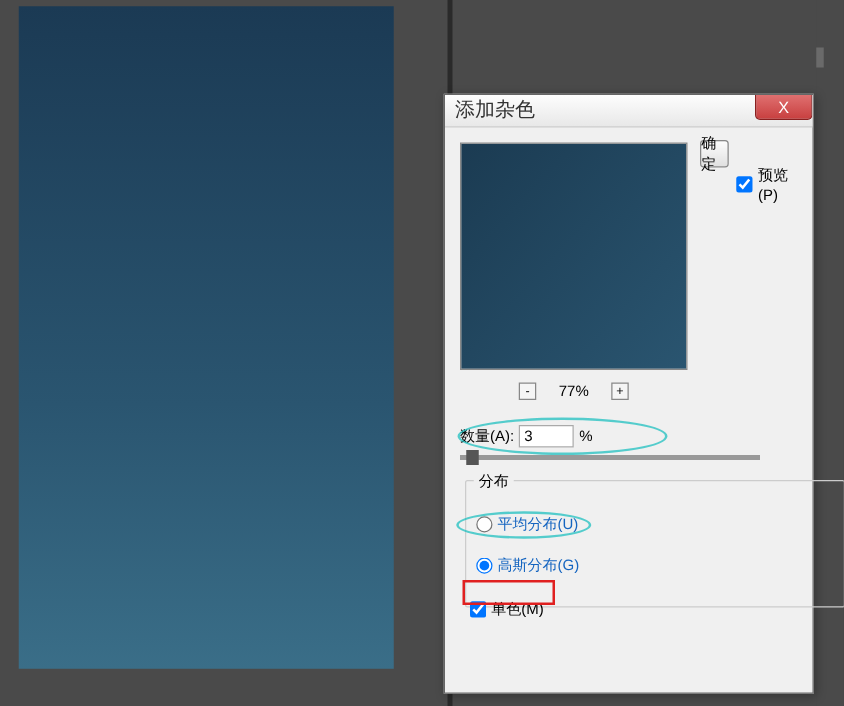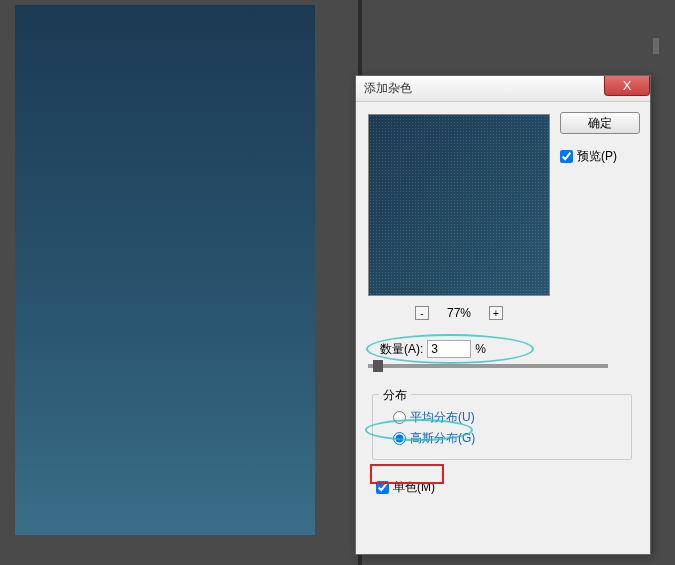--- a/index.html
+++ b/index.html
@@ -8,46 +8,46 @@
 .canvas-area { position: absolute; left: 0; top: 0; width: 358px; height: 565px; background: #4a4a4a; }
 .canvas-image { position: absolute; left: 15px; top: 5px; width: 300px; height: 530px; background: linear-gradient(to bottom, #1b3a54 0%, #2a5570 60%, #3a6e88 100%); }
 
 .right-bg { position: absolute; left: 358px; top: 0; width: 4px; height: 565px; background: #2a2a2a; }
 .right-panels { position: absolute; right: 0; top: 0; width: 22px; height: 565px; background: #4a4a4a; }
 .right-sep { position: absolute; right: 16px; top: 38px; width: 6px; height: 16px; background: #6a6a6a; }
 
 .dialog { position: absolute; left: 355px; top: 75px; width: 296px; height: 480px; background: #f0f0f0; border: 1px solid #666; box-shadow: 2px 2px 8px rgba(0,0,0,0.3); }
 
 .titlebar { height: 26px; background: linear-gradient(to bottom, #fdfdfd, #e8e8e8); border-bottom: 1px solid #ccc; display: flex; align-items: center; padding-left: 8px; }
-.titlebar-text { color: #333; font-size: 12px; }
+.titlebar-text { color: #333; font-size: 16px; }
 .close-btn { position: absolute; right: 0; top: 0; width: 46px; height: 20px; background: linear-gradient(to bottom, #e07070, #c84040); border: 1px solid #8a2020; border-top: none; border-radius: 0 0 4px 4px; display: flex; align-items: center; justify-content: center; color: #fff; font-size: 13px; cursor: pointer; }
 
 .dialog-body { padding: 10px; position: relative; height: calc(100% - 26px); }
 
 .preview-box { position: absolute; left: 12px; top: 12px; width: 182px; height: 182px; background: linear-gradient(132deg, #1b3b52 0%, #2a5570 100%); border: 1px solid #888; }
 .preview-noise { position: absolute; inset: 0; opacity: 0.15; background-image: radial-gradient(#fff 0.5px, transparent 0.5px); background-size: 3px 3px; }
 
-.right-controls { position: absolute; right: 10px; top: 10px; width: 80px; display: flex; flex-direction: column; gap: 6px; }
+.right-controls { position: absolute; right: 10px; top: 10px; width: 80px; display: flex; flex-direction: row; gap: 6px; }
 .btn { height: 22px; background: linear-gradient(to bottom, #fdfdfd, #e0e0e0); border: 1px solid #888; border-radius: 3px; font-size: 12px; cursor: pointer; display: flex; align-items: center; justify-content: center; }
-.check-row { display: flex; align-items: center; gap: 4px; margin-top: 8px; }
+.check-row { display: flex; align-items: center; gap: 4px; margin-top: 20px; }
 .check-row input { margin: 0; }
 
 .zoom-row { position: absolute; left: 12px; top: 204px; width: 182px; display: flex; align-items: center; justify-content: center; gap: 18px; }
 .zoom-btn { width: 14px; height: 14px; border: 1px solid #888; background: #f5f5f5; display: flex; align-items: center; justify-content: center; font-size: 10px; cursor: pointer; }
 
 .amount-group { position: absolute; left: 12px; top: 238px; width: 270px; }
-.amount-row { display: flex; align-items: center; gap: 4px; padding-left: 12px; }
+.amount-row { display: flex; align-items: center; gap: 4px; }
 .amount-input { width: 44px; height: 18px; border: 1px solid #aaa; background: #fff; padding: 0 3px; font-size: 12px; }
 .slider-track { margin-top: 6px; height: 4px; width: 240px; background: #999; position: relative; }
 .slider-thumb { position: absolute; left: 5px; top: -4px; width: 10px; height: 12px; background: #555; }
 .annot-amount { position: absolute; left: -2px; top: -6px; width: 168px; height: 30px; border: 2px solid #20c0c0; border-radius: 50%; pointer-events: none; opacity: 0.75; }
 
-.dist-group { position: absolute; left: 16px; top: 292px; width: 260px; border: 1px solid #ccc; border-radius: 2px; padding: 10px 8px 8px 20px; }
+.dist-group { position: absolute; left: 16px; top: 282px; width: 304px; border: 1px solid #ccc; border-radius: 2px; padding: 10px 8px 8px 8px; }
 .dist-legend { position: absolute; top: -8px; left: 6px; background: #f0f0f0; padding: 0 4px; font-size: 12px; }
-.radio-row { display: flex; align-items: center; gap: 4px; margin: 4px 0; color: #1565c0; }
+.radio-row { display: flex; align-items: center; gap: 4px; margin: 16px 0; color: #1565c0; }
 .radio-row input { margin: 0; }
 .annot-dist { position: absolute; left: -8px; top: 24px; width: 108px; height: 22px; border: 2px solid #20c0c0; border-radius: 50%; pointer-events: none; opacity: 0.75; }
 
 .mono-group { position: absolute; left: 16px; top: 364px; }
 .mono-row { display: flex; align-items: center; gap: 4px; padding: 13px 4px; }
 .annot-mono { position: absolute; left: -2px; top: -2px; width: 74px; height: 20px; border: 2px solid #e02020; pointer-events: none; }
 </style>
 </head>
 <body>
 

